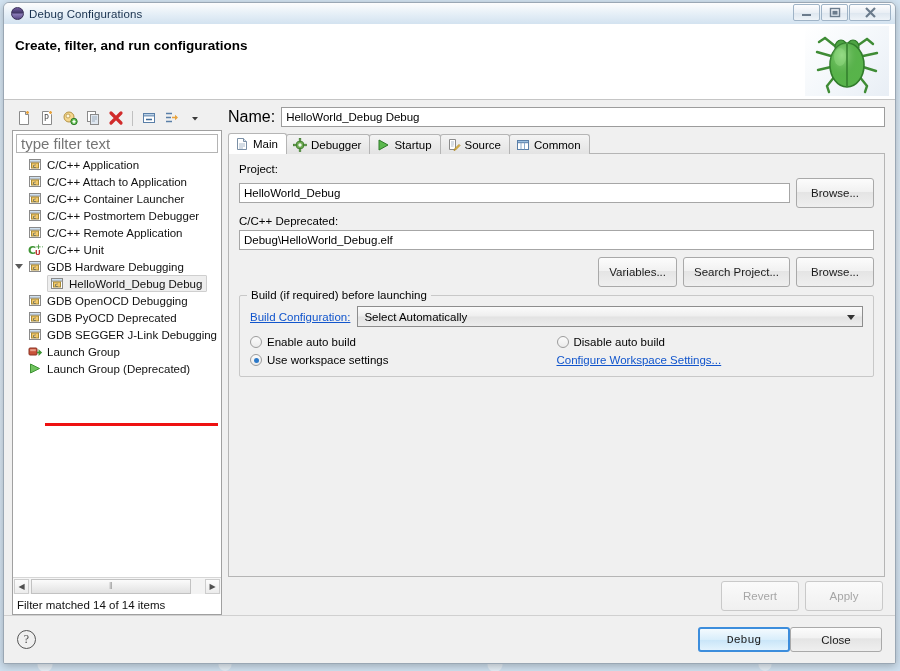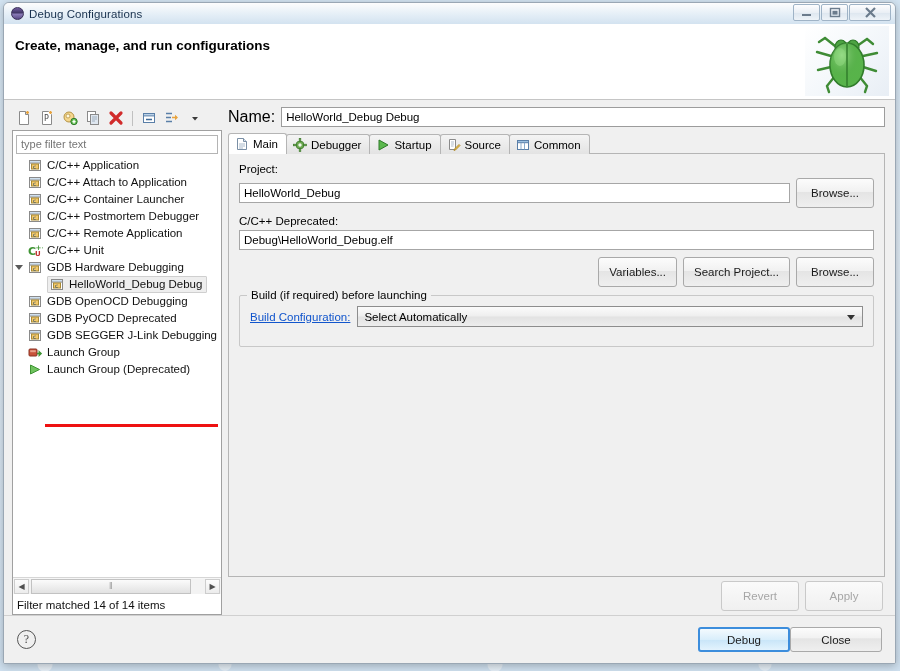--- a/index.html
+++ b/index.html
@@ -137,21 +137,21 @@
     border: 1px solid #a0a0a0;
     background: #fff;
     display: flex; flex-direction: column;
     min-height: 0;
   }
   .filter-wrap { padding: 3px 3px 2px 3px; flex:none; }
   .filter-input {
     width: 100%; height: 19px;
     border: 1px solid #b4b4b4;
     background: #fff;
-    font-size: 11px;
+    font-size: 15px;
     color: #5a5a5a;
     padding: 0 4px;
     font-family: "Liberation Sans", sans-serif;
     outline: none;
   }
   .tree {
     flex: 1;
     overflow: hidden;
     padding-top: 1px;
     position: relative;
@@ -316,20 +316,21 @@
     background: linear-gradient(180deg,#fcfcfc 0%,#f1f1f1 45%,#e4e4e4 46%,#efefef 100%);
     border: 1px solid #a9a9a9;
     border-radius: 3px;
     font-family: "Liberation Sans", sans-serif;
     cursor: default;
   }
   .btn.disabled { color: #a6a6a6; border-color: #c9c9c9; background: linear-gradient(180deg,#fafafa,#f0f0f0); }
   .btn.default {
     border: 2px solid #3c8ddc;
     background: linear-gradient(180deg,#f3fafe 0%,#d9eefb 50%,#c8e5f8 51%,#e3f3fd 100%);
+    font-family: Liberation Mono, monospace;
   }
   .btn-row { display: flex; justify-content: flex-end; gap: 6px; margin-bottom: 8px; }
 
   
   .group {
     border: 1px solid #c8c8c8;
     border-radius: 2px;
     margin-top: 4px;
     padding: 10px 10px 10px 10px;
     position: relative;
@@ -433,21 +434,21 @@
       </div>
       <div class="win-btn close">
         <svg width="13" height="11" viewBox="0 0 13 11">
             <path d="M2 1 L11 10 M11 1 L2 10" stroke="#6b7b8c" stroke-width="2.2" fill="none"></path>
           </svg>
       </div>
     </div>
   </div>
 
   <div class="banner">
-    <div class="banner-title">Create, manage, and run configurations</div>
+    <div class="banner-title">Create, filter, and run configurations</div>
     <div class="bug">
       <svg width="84" height="70" viewBox="0 0 84 70">
         <g stroke="#3f8c35" stroke-width="2.4" fill="none" stroke-linecap="round">
           <path d="M30 20 L20 12 M20 12 L14 16"></path>
           <path d="M52 20 L62 13 M62 13 L68 18"></path>
           <path d="M26 30 L12 26"></path>
           <path d="M58 30 L72 27"></path>
           <path d="M26 41 L13 44"></path>
           <path d="M58 41 L71 45"></path>
           <path d="M30 50 L22 60 M22 60 L24 66"></path>
@@ -792,20 +793,37 @@
           <span class="group-title">Build (if required) before launching</span>
 
           <div class="build-row">
             <span class="link">Build Configuration:</span>
             <div class="combo">
               <span>Select Automatically</span>
               <span class="caret"></span>
             </div>
           </div>
 
+          <div class="radio-grid">
+            <div class="radio-item">
+              <span class="radio"></span>
+              <span>Enable auto build</span>
+            </div>
+            <div class="radio-item">
+              <span class="radio"></span>
+              <span>Disable auto build</span>
+            </div>
+            <div class="radio-item">
+              <span class="radio checked"></span>
+              <span>Use workspace settings</span>
+            </div>
+            <div class="radio-item">
+              <span class="link">Configure Workspace Settings...</span>
+            </div>
+          </div>
         </div>
       </div>
 
       <div class="panel-bottom">
         <button class="btn disabled">Revert</button>
         <button class="btn disabled">Apply</button>
       </div>
     </div>
   </div>
 

